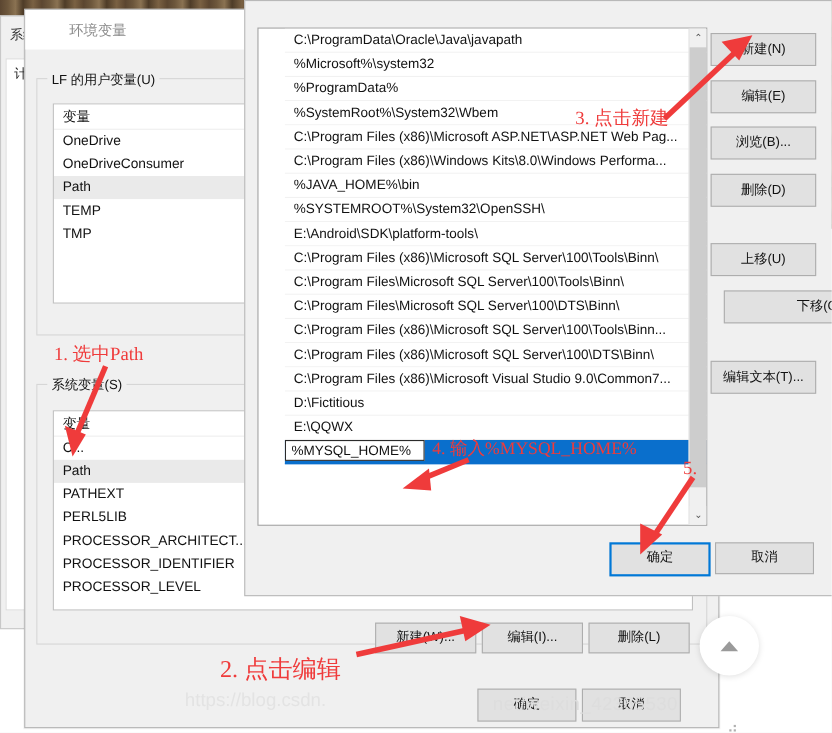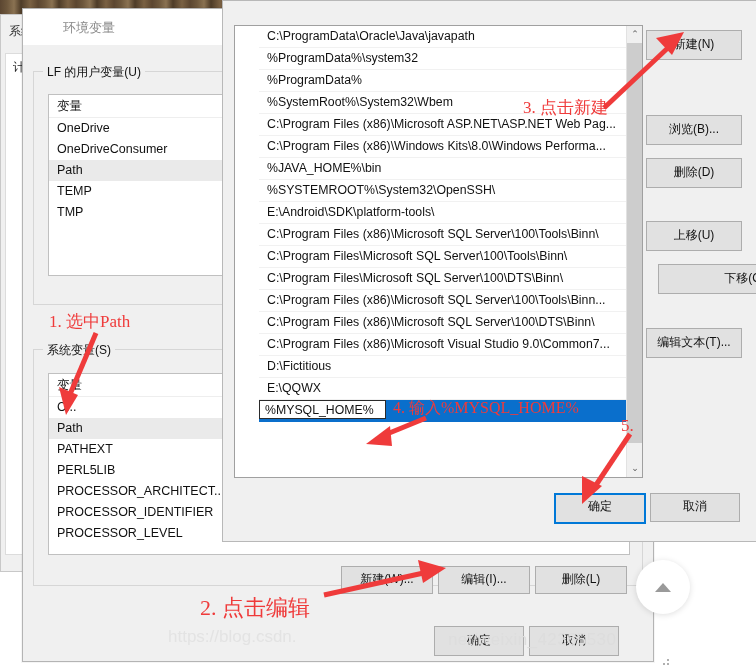--- a/index.html
+++ b/index.html
@@ -224,21 +224,21 @@
       <i style="left:0;top:4px;"></i>
       <i style="left:4px;top:4px;"></i>
   </div>
 </div>
 
 <div class="abs" id="edit-dialog">
 
   <div id="edit-list-frame">
     <div id="path-rows">
         <div class="path-row" style="width: 391px;">C:\ProgramData\Oracle\Java\javapath</div>
-        <div class="path-row" style="width: 391px;">%ProgramData%\system32</div>
+        <div class="path-row" style="width: 391px;">%Microsoft%\system32</div>
         <div class="path-row" style="width: 391px;">%ProgramData%</div>
         <div class="path-row" style="width: 391px;">%SystemRoot%\System32\Wbem</div>
         <div class="path-row" style="width: 391px;">C:\Program Files (x86)\Microsoft ASP.NET\ASP.NET Web Pag...</div>
         <div class="path-row" style="width: 391px;">C:\Program Files (x86)\Windows Kits\8.0\Windows Performa...</div>
         <div class="path-row" style="width: 391px;">%JAVA_HOME%\bin</div>
         <div class="path-row" style="width: 391px;">%SYSTEMROOT%\System32\OpenSSH\</div>
         <div class="path-row" style="width: 391px;">E:\Android\SDK\platform-tools\</div>
         <div class="path-row" style="width: 391px;">C:\Program Files (x86)\Microsoft SQL Server\100\Tools\Binn\</div>
         <div class="path-row" style="width: 391px;">C:\Program Files\Microsoft SQL Server\100\Tools\Binn\</div>
         <div class="path-row" style="width: 391px;">C:\Program Files\Microsoft SQL Server\100\DTS\Binn\</div>
@@ -250,20 +250,21 @@
         <div class="path-row editing"><div class="edit-inline-input">%MYSQL_HOME%</div></div>
       </div>
     <div id="edit-scrollbar">
       <div class="sb-btn" id="sb-up">⌃</div>
       <div id="sb-thumb"></div>
       <div class="sb-btn" id="sb-down">⌄</div>
     </div>
   </div>
 
   <div class="winbtn" style="left:423px;top:29px;width:94px;height:28px;line-height:26px;">新建(N)</div>
+  <div class="winbtn" style="left:423px;top:72px;width:94px;height:28px;line-height:26px;">编辑(E)</div>
   <div class="winbtn" style="left:423px;top:114px;width:94px;height:28px;line-height:26px;">浏览(B)...</div>
   <div class="winbtn" style="left:423px;top:157px;width:94px;height:28px;line-height:26px;">删除(D)</div>
   <div class="winbtn" style="left:423px;top:220px;width:94px;height:28px;line-height:26px;">上移(U)</div>
   <div class="winbtn" style="left:435px;top:263px;width:94px;height:28px;line-height:26px;padding-left:39px;">下移(O)</div>
   <div class="winbtn" style="left:423px;top:327px;width:94px;height:28px;line-height:26px;">编辑文本(T)...</div>
 
   <div class="winbtn default" style="left:331px;top:492px;width:88px;height:27px;line-height:23px;">确定</div>
   <div class="winbtn" style="left:427px;top:492px;width:88px;height:27px;line-height:25px;">取消</div>
 </div>
 

